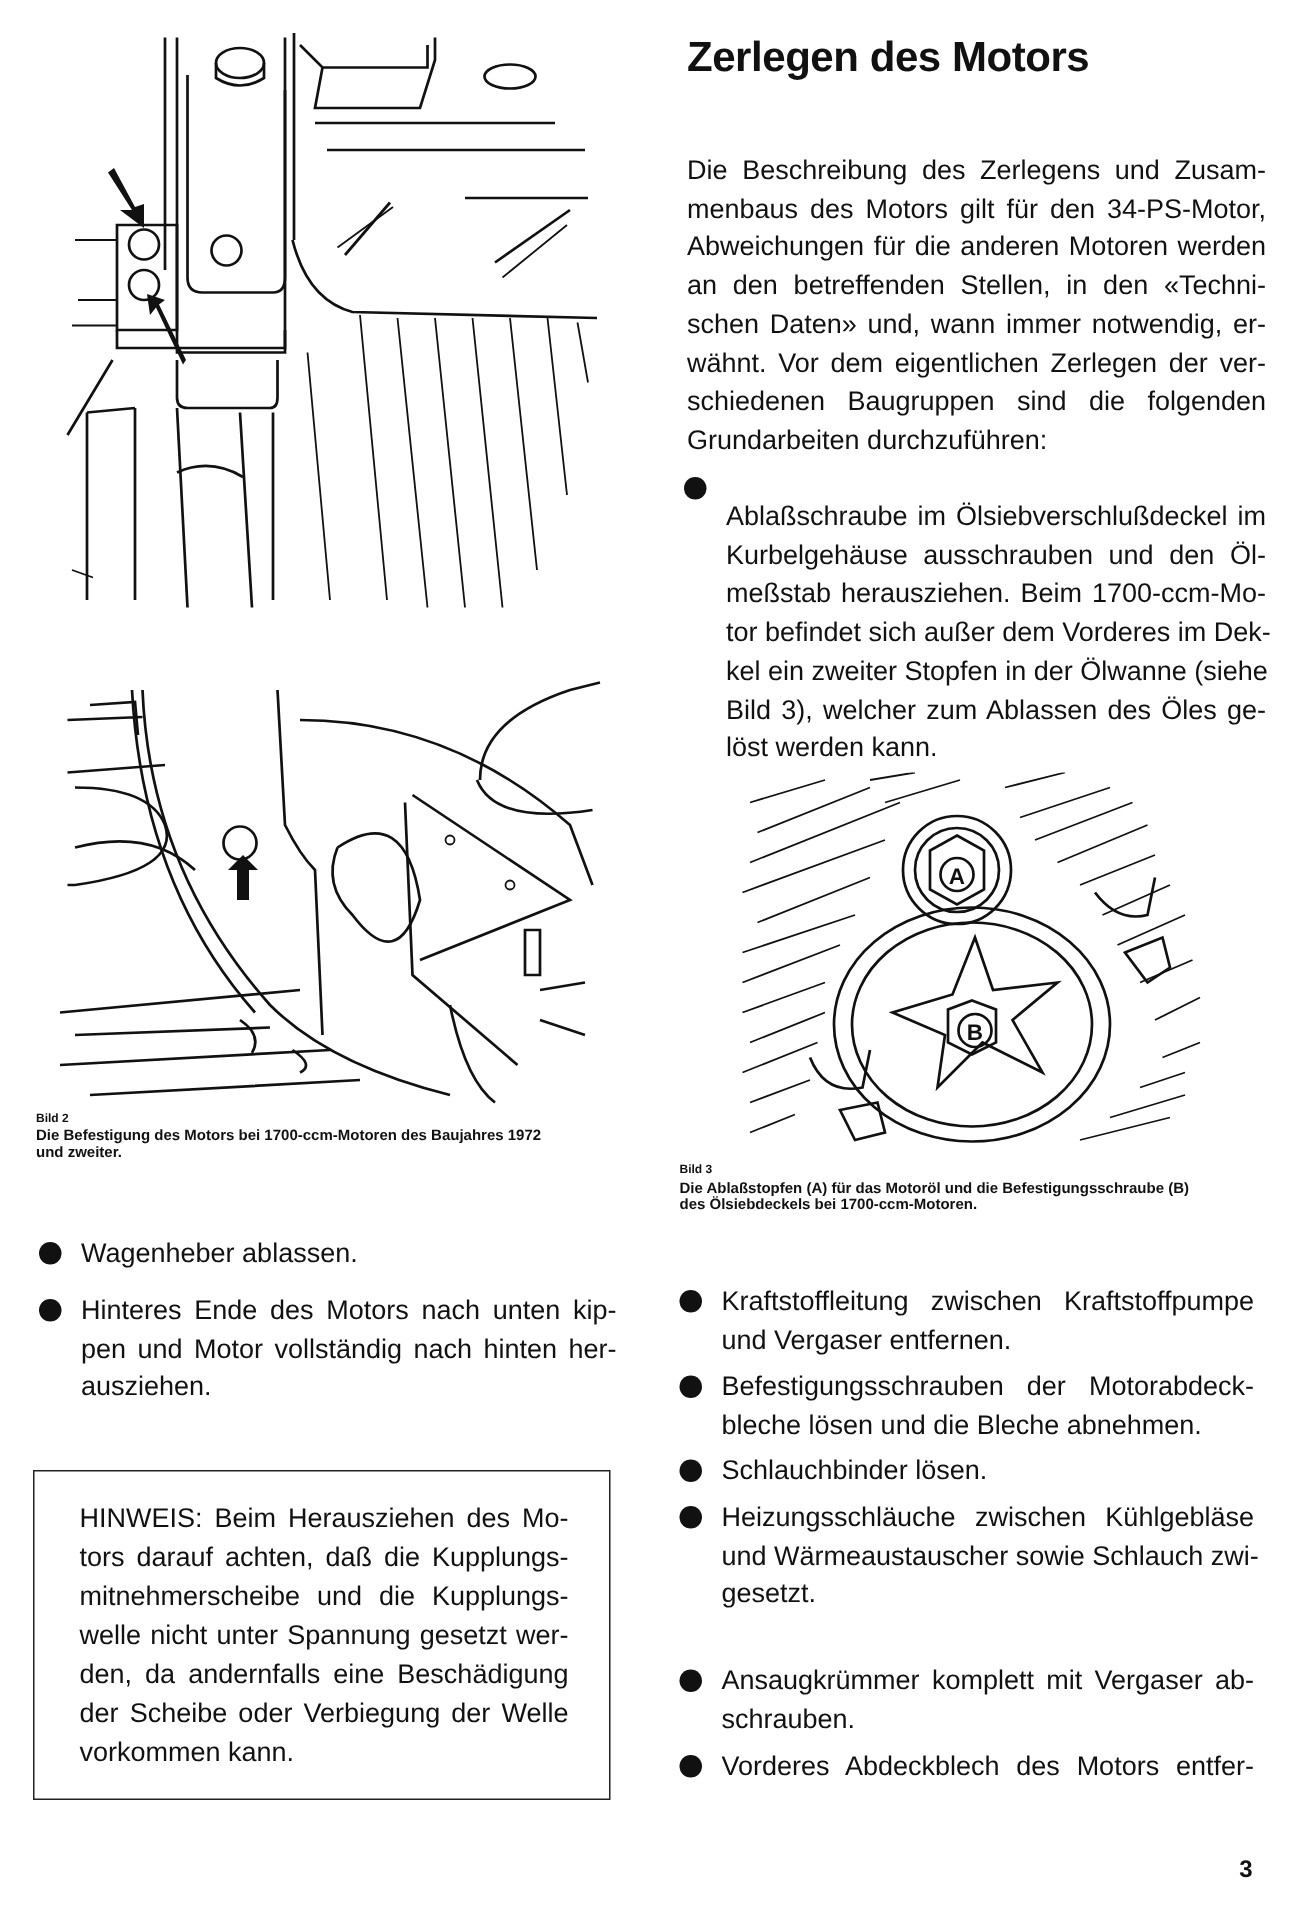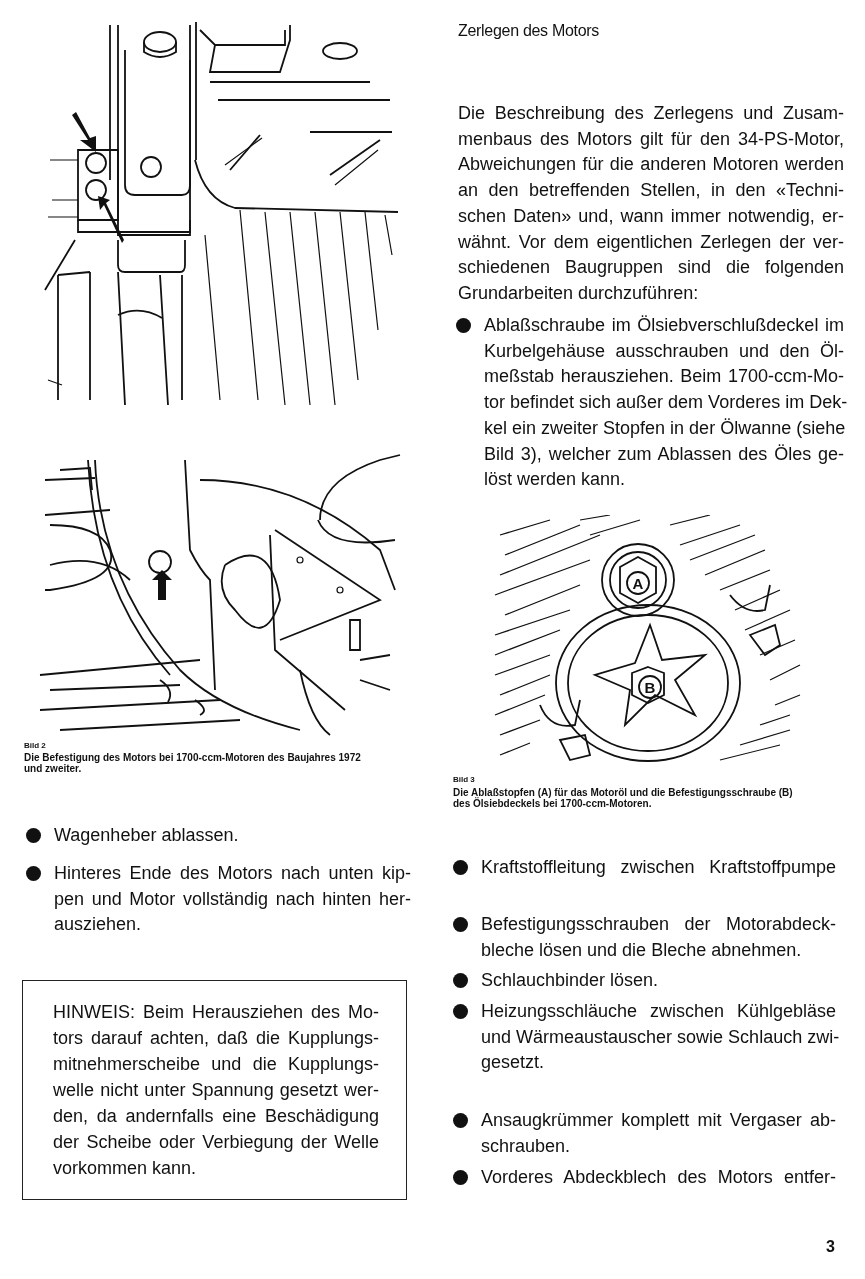--- a/index.html
+++ b/index.html
@@ -1,19 +1,19 @@
 <!DOCTYPE html>
 <html><head>
 <meta charset="utf-8">
 <style>
   html, body { margin:0; padding:0; background:#ffffff; }
   body { width:865px; height:1279px; position:relative; overflow:hidden;
          font-family:"Liberation Sans", sans-serif; color:#111; }
   .abs { position:absolute; }
-  .title { left:458px; top:22px; font-size:16px; font-weight:normal; letter-spacing:-0.3px; }
+  .title { left:458px; top:22px; font-size:28px; font-weight:bold; letter-spacing:-0.3px; }
   .para { font-size:18px; line-height:25.7px; text-align:justify; }
   .para .line { display:block; text-align:justify; text-align-last:justify; white-space:nowrap; }
   .para .line.last { text-align-last:left; }
   .bullet { position:absolute; }
   .bullet .dot { position:absolute; left:0; top:5px; width:15px; height:15px; border-radius:50%; background:#111; }
   .bullet .txt { position:absolute; left:28px; top:0; }
   .caption-label { font-size:8px; font-weight:bold; }
   .caption-text { font-size:10px; font-weight:bold; line-height:11px; }
   .note-box { left:22px; top:980px; width:385px; height:220px; border:1.5px solid #222; box-sizing:border-box; }
   .page-num { right:30px; top:1238px; font-size:16px; font-weight:bold; }
@@ -32,21 +32,21 @@
   <span class="line">Abweichungen für die anderen Motoren werden</span>
   <span class="line">an den betreffenden Stellen, in den «Techni-</span>
   <span class="line">schen Daten» und, wann immer notwendig, er-</span>
   <span class="line">wähnt. Vor dem eigentlichen Zerlegen der ver-</span>
   <span class="line">schiedenen Baugruppen sind die folgenden</span>
   <span class="line last">Grundarbeiten durchzuführen:</span>
 </div>
 
 <div class="bullet" style="left:456px; top:313px; width:390px;">
   <span class="dot"></span>
-  <div class="txt para" style="width:360px;">
+  <div class="txt para" style="width:360px;margin-top:19px;">
     <span class="line">Ablaßschraube im Ölsiebverschlußdeckel im</span>
     <span class="line">Kurbelgehäuse ausschrauben und den Öl-</span>
     <span class="line">meßstab herausziehen. Beim 1700-ccm-Mo-</span>
     <span class="line">tor befindet sich außer dem Vorderes im Dek-</span>
     <span class="line">kel ein zweiter Stopfen in der Ölwanne (siehe</span>
     <span class="line">Bild 3), welcher zum Ablassen des Öles ge-</span>
     <span class="line last">löst werden kann.</span>
   </div>
 </div>
 
@@ -160,20 +160,21 @@
     <span class="line">den, da andernfalls eine Beschädigung</span>
     <span class="line">der Scheibe oder Verbiegung der Welle</span>
     <span class="line last">vorkommen kann.</span>
   </div>
 </div>
 
 <div class="bullet para" style="left:453px; top:855px; width:392px;">
   <span class="dot"></span>
   <div class="txt" style="width:355px;">
     <span class="line">Kraftstoffleitung zwischen Kraftstoffpumpe</span>
+    <span class="line last">und Vergaser entfernen.</span>
   </div>
 </div>
 <div class="bullet para" style="left:453px; top:912px; width:392px;">
   <span class="dot"></span>
   <div class="txt" style="width:355px;">
     <span class="line">Befestigungsschrauben der Motorabdeck-</span>
     <span class="line last">bleche lösen und die Bleche abnehmen.</span>
   </div>
 </div>
 <div class="bullet para" style="left:453px; top:968px; width:392px;">

